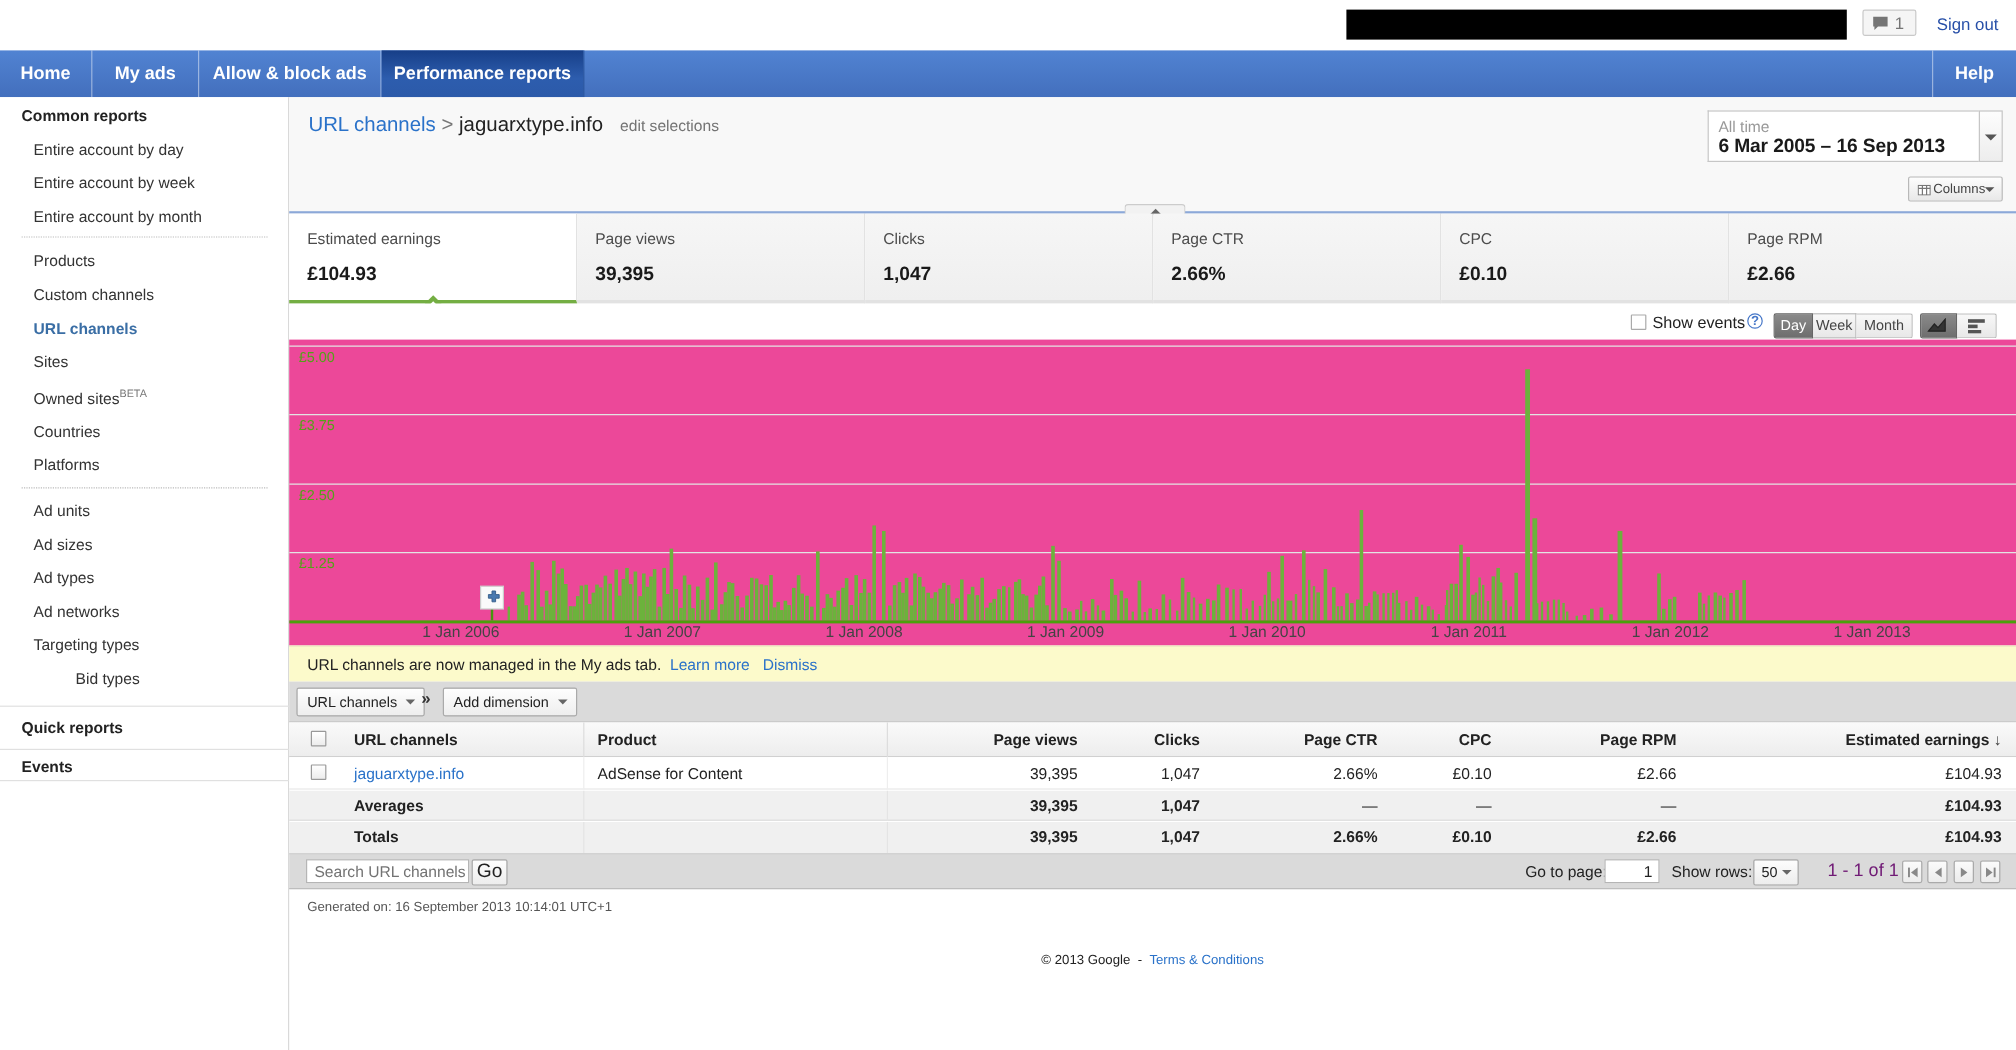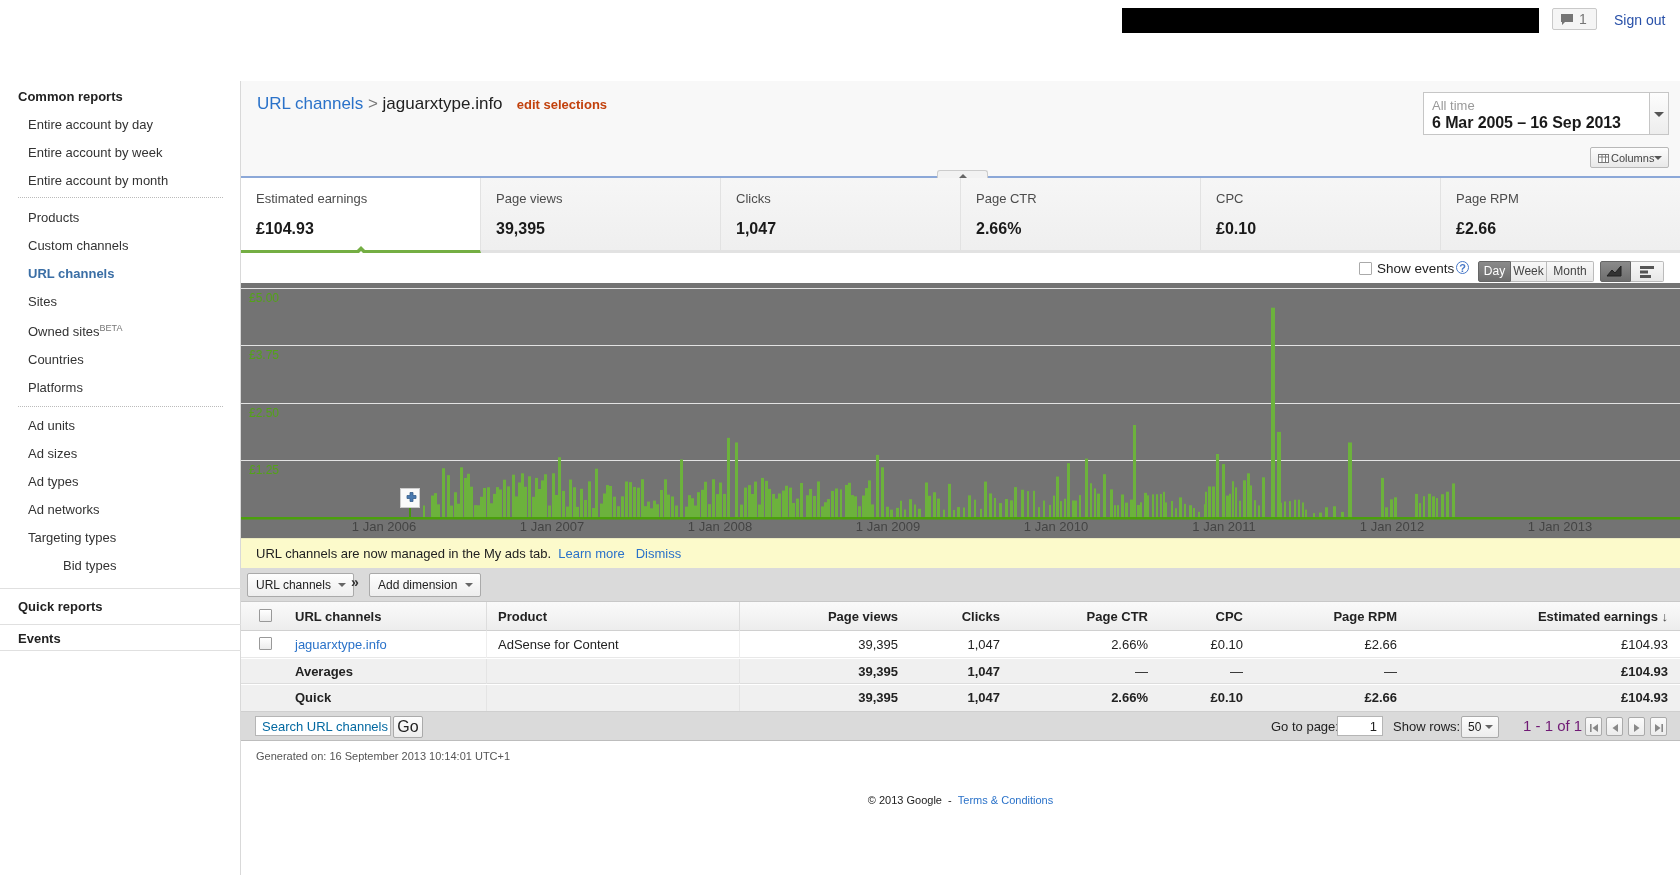--- a/index.html
+++ b/index.html
@@ -22,21 +22,21 @@
 .snavhead { position:absolute; left:18px; font-size:13px; font-weight:bold; color:#222; }
 .snavitem { position:absolute; left:28px; font-size:13px; color:#333; }
 .snavsel { position:absolute; left:28px; font-size:13px; font-weight:bold; color:#3a6ea5; }
 .sdots { position:absolute; left:18px; width:205px; border-top:1px dotted #bbb; }
 .ssolid { position:absolute; left:0px; width:241px; border-top:1px solid #e0e0e0; }
 
 
 #band { position:absolute; left:241px; top:81px; width:1439px; height:95px; background:#f8f8f8; }
 #crumb { position:absolute; left:257px; top:94px; font-size:17px; color:#222; }
 #crumb a { color:#2a72c9; text-decoration:none; }
-#editsel { font-size:13px; font-weight:bold; color:#c2410c; }
+#editsel { font-size:13px; font-weight:normal; color:#737373; }
 .btn { display:inline-block; height:22px; line-height:20px; padding:0 8px; background:linear-gradient(180deg,#fdfdfd,#ededed); border:1px solid #b8b8b8; border-radius:2px; font-size:13px; color:#444; }
 #expbtns { position:absolute; left:256px; top:145px; }
 #datebox { position:absolute; left:1423px; top:92px; width:226px; height:43px; background:#fff; border:1px solid #c6c6c6; border-right:none; }
 #datearrow { position:absolute; left:1649px; top:92px; width:20px; height:43px; background:linear-gradient(180deg,#fdfdfd,#ededed); border:1px solid #c6c6c6; }
 #colsbtn { position:absolute; left:1590px; top:147px; width:79px; height:21px; background:linear-gradient(180deg,#fdfdfd,#e8e8e8); border:1px solid #b8b8b8; border-radius:2px; font-size:12px; color:#444; }
 
 
 #bluehr { position:absolute; left:241px; top:176px; width:1439px; height:2px; background:#8ca8d8; }
 #collapsetab { position:absolute; left:937px; top:170px; width:51px; height:12px; background:#f2f2f2; border:1px solid #ccc; border-bottom:none; border-radius:3px 3px 0 0; text-align:center; }
 
@@ -46,21 +46,21 @@
 .mcell .lab { position:absolute; left:15px; top:13px; font-size:13px; color:#4c4c4c; }
 .mcell .val { position:absolute; left:15px; top:42px; font-size:16px; font-weight:bold; color:#1a1a1a; }
 .mcell.sel { background:#fff; border-bottom:3px solid #74ae43; }
 
 
 #controls { position:absolute; left:241px; top:253px; width:1439px; height:30px; background:#fff; }
 .segbtn { position:absolute; top:8px; height:21px; line-height:19px; text-align:center; font-size:12px; color:#444; background:linear-gradient(180deg,#f8f8f8,#e8e8e8); border:1px solid #bbb; }
 .segbtn.dark { background:linear-gradient(180deg,#8a8a8a,#6e6e6e); color:#fff; border:1px solid #666; }
 
 
-#chart { position:absolute; left:241px; top:283px; width:1439px; height:255px; background:#737373; }
+#chart { position:absolute; left:241px; top:283px; width:1439px; height:255px; background:#ec4899; }
 
 
 #notice { position:absolute; left:241px; top:538px; width:1439px; height:30px; background:#fcfacb; border-top:1px solid #eceac0; font-size:13px; color:#222; line-height:30px; }
 #notice a { color:#2a72c9; text-decoration:none; }
 
 
 #dimbar { position:absolute; left:241px; top:568px; width:1439px; height:34px; background:#dadada; border-bottom:1px solid #c8c8c8; }
 
 
 #thead { position:absolute; left:241px; top:602px; width:1439px; height:29px; background:linear-gradient(180deg,#fafafa,#ededed); border-bottom:1px solid #d0d0d0; font-size:13px; font-weight:bold; color:#222; }
@@ -79,20 +79,27 @@
 <div id="page">
   <div id="topbar">
     <div id="blackbox"></div>
     <div id="bubblebtn">
       <svg width="14" height="13" viewBox="0 0 14 13" style="position:absolute;left:7px;top:4px;">
           <path d="M1 1 h12 v8 h-8 l-3 3 v-3 h-1 Z" fill="#757575"></path>
         </svg>
       <span style="position:absolute;left:26px;top:2px;font-size:14px;color:#757575;">1</span>
     </div>
     <div id="signout">Sign out</div>
+  </div>
+  <div id="nav">
+    <div class="tab" style="left:0;width:77px;">Home</div>
+    <div class="tab" style="left:77px;width:89px;">My ads</div>
+    <div class="tab" style="left:166px;width:152px;">Allow &amp; block ads</div>
+    <div class="tab active" style="left:318px;width:169px;">Performance reports</div>
+    <div class="tab" style="left:1610px;width:70px;border-right:none;border-left:1px solid rgba(255,255,255,0.45);">Help</div>
   </div>
   <div id="sidebar">
     <div class="snavhead" style="top:8px;">Common reports</div>
     <div class="snavitem" style="top:36px;">Entire account by day</div>
     <div class="snavitem" style="top:64px;">Entire account by week</div>
     <div class="snavitem" style="top:92px;">Entire account by month</div>
     <div class="sdots" style="top:116px;"></div>
     <div class="snavitem" style="top:129px;">Products</div>
     <div class="snavitem" style="top:157px;">Custom channels</div>
     <div class="snavsel" style="top:185px;">URL channels</div>
@@ -482,32 +489,32 @@
     <div style="position:absolute;left:0px;top:5px;width:657px;text-align:right;">39,395</div>
     <div style="position:absolute;left:0px;top:5px;width:759px;text-align:right;">1,047</div>
     <div style="position:absolute;left:0px;top:5px;width:907px;text-align:right;font-weight:normal;">—</div>
     <div style="position:absolute;left:0px;top:5px;width:1002px;text-align:right;font-weight:normal;">—</div>
     <div style="position:absolute;left:0px;top:5px;width:1156px;text-align:right;font-weight:normal;">—</div>
     <div style="position:absolute;left:0px;top:5px;width:1427px;text-align:right;">£104.93</div>
     <div style="position:absolute;left:245px;top:0;height:25px;border-left:1px solid #e4e4e4;"></div>
     <div style="position:absolute;left:498px;top:0;height:25px;border-left:1px solid #e4e4e4;"></div>
   </div>
   <div class="trow" style="top:685px;height:26px;background:#f0f0f0;font-weight:bold;">
-    <div style="position:absolute;left:54px;top:5px;">Quick</div>
+    <div style="position:absolute;left:54px;top:5px;">Totals</div>
     <div style="position:absolute;left:0px;top:5px;width:657px;text-align:right;">39,395</div>
     <div style="position:absolute;left:0px;top:5px;width:759px;text-align:right;">1,047</div>
     <div style="position:absolute;left:0px;top:5px;width:907px;text-align:right;">2.66%</div>
     <div style="position:absolute;left:0px;top:5px;width:1002px;text-align:right;">£0.10</div>
     <div style="position:absolute;left:0px;top:5px;width:1156px;text-align:right;">£2.66</div>
     <div style="position:absolute;left:0px;top:5px;width:1427px;text-align:right;">£104.93</div>
     <div style="position:absolute;left:245px;top:0;height:26px;border-left:1px solid #e4e4e4;"></div>
     <div style="position:absolute;left:498px;top:0;height:26px;border-left:1px solid #e4e4e4;"></div>
   </div>
   <div id="pager">
-    <div style="position:absolute;left:14px;top:4px;width:136px;height:20px;background:#fff;border:1px solid #b5b5b5;font-size:13px;color:#0369a1;line-height:20px;padding-left:6px;">Search URL channels</div>
+    <div style="position:absolute;left:14px;top:4px;width:136px;height:20px;background:#fff;border:1px solid #b5b5b5;font-size:13px;color:#737373;line-height:20px;padding-left:6px;">Search URL channels</div>
     <div style="position:absolute;left:152px;top:4px;width:30px;height:22px;line-height:20px;text-align:center;background:linear-gradient(180deg,#fdfdfd,#ededed);border:1px solid #aaa;border-radius:2px;font-size:16px;color:#222;">Go</div>
     <div style="position:absolute;left:1030px;top:7px;font-size:13px;color:#222;">Go to page:</div>
     <div style="position:absolute;left:1096px;top:4px;width:46px;height:20px;background:#fff;border:1px solid #b5b5b5;font-size:13px;color:#222;line-height:20px;text-align:right;padding-right:5px;">1</div>
     <div style="position:absolute;left:1152px;top:7px;font-size:13px;color:#222;">Show rows:</div>
     <div style="position:absolute;left:1220px;top:4px;width:38px;height:22px;line-height:20px;background:linear-gradient(180deg,#fdfdfd,#ededed);border:1px solid #aaa;border-radius:2px;font-size:12px;color:#222;padding-left:6px;">50 <span style="display:inline-block;width:0;height:0;border-left:4px solid transparent;border-right:4px solid transparent;border-top:4px solid #666;vertical-align:2px;"></span></div>
     <div style="position:absolute;left:1282px;top:5px;font-size:15px;color:#701a75;">1 - 1 of 1</div>
     <div class="pgbtn" style="left:1344px;"><svg width="10" height="10" viewBox="0 0 10 10">
           <rect x="1" y="1" width="1.6" height="8" fill="#888"></rect>
           <path d="M9 1 L9 9 L3.5 5 Z" fill="#888"></path>
         </svg></div>

